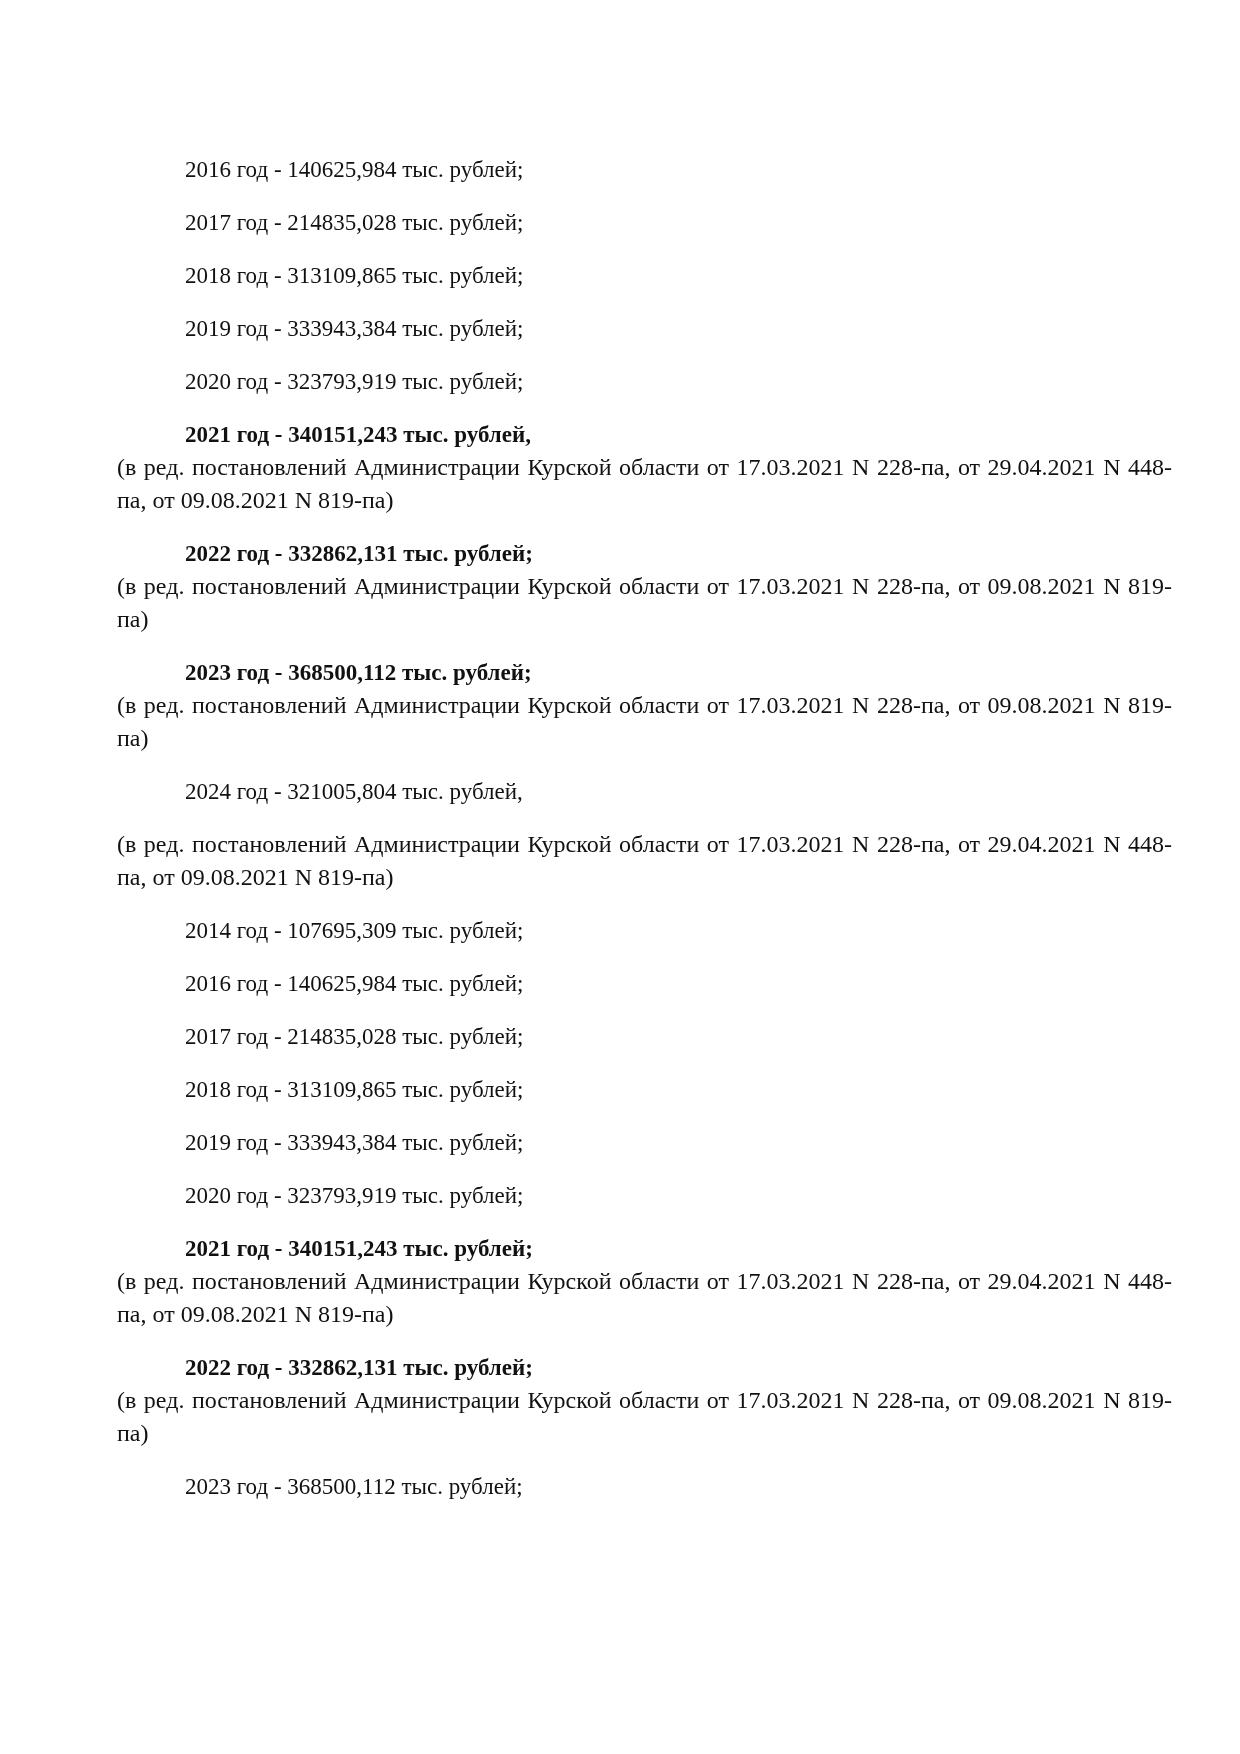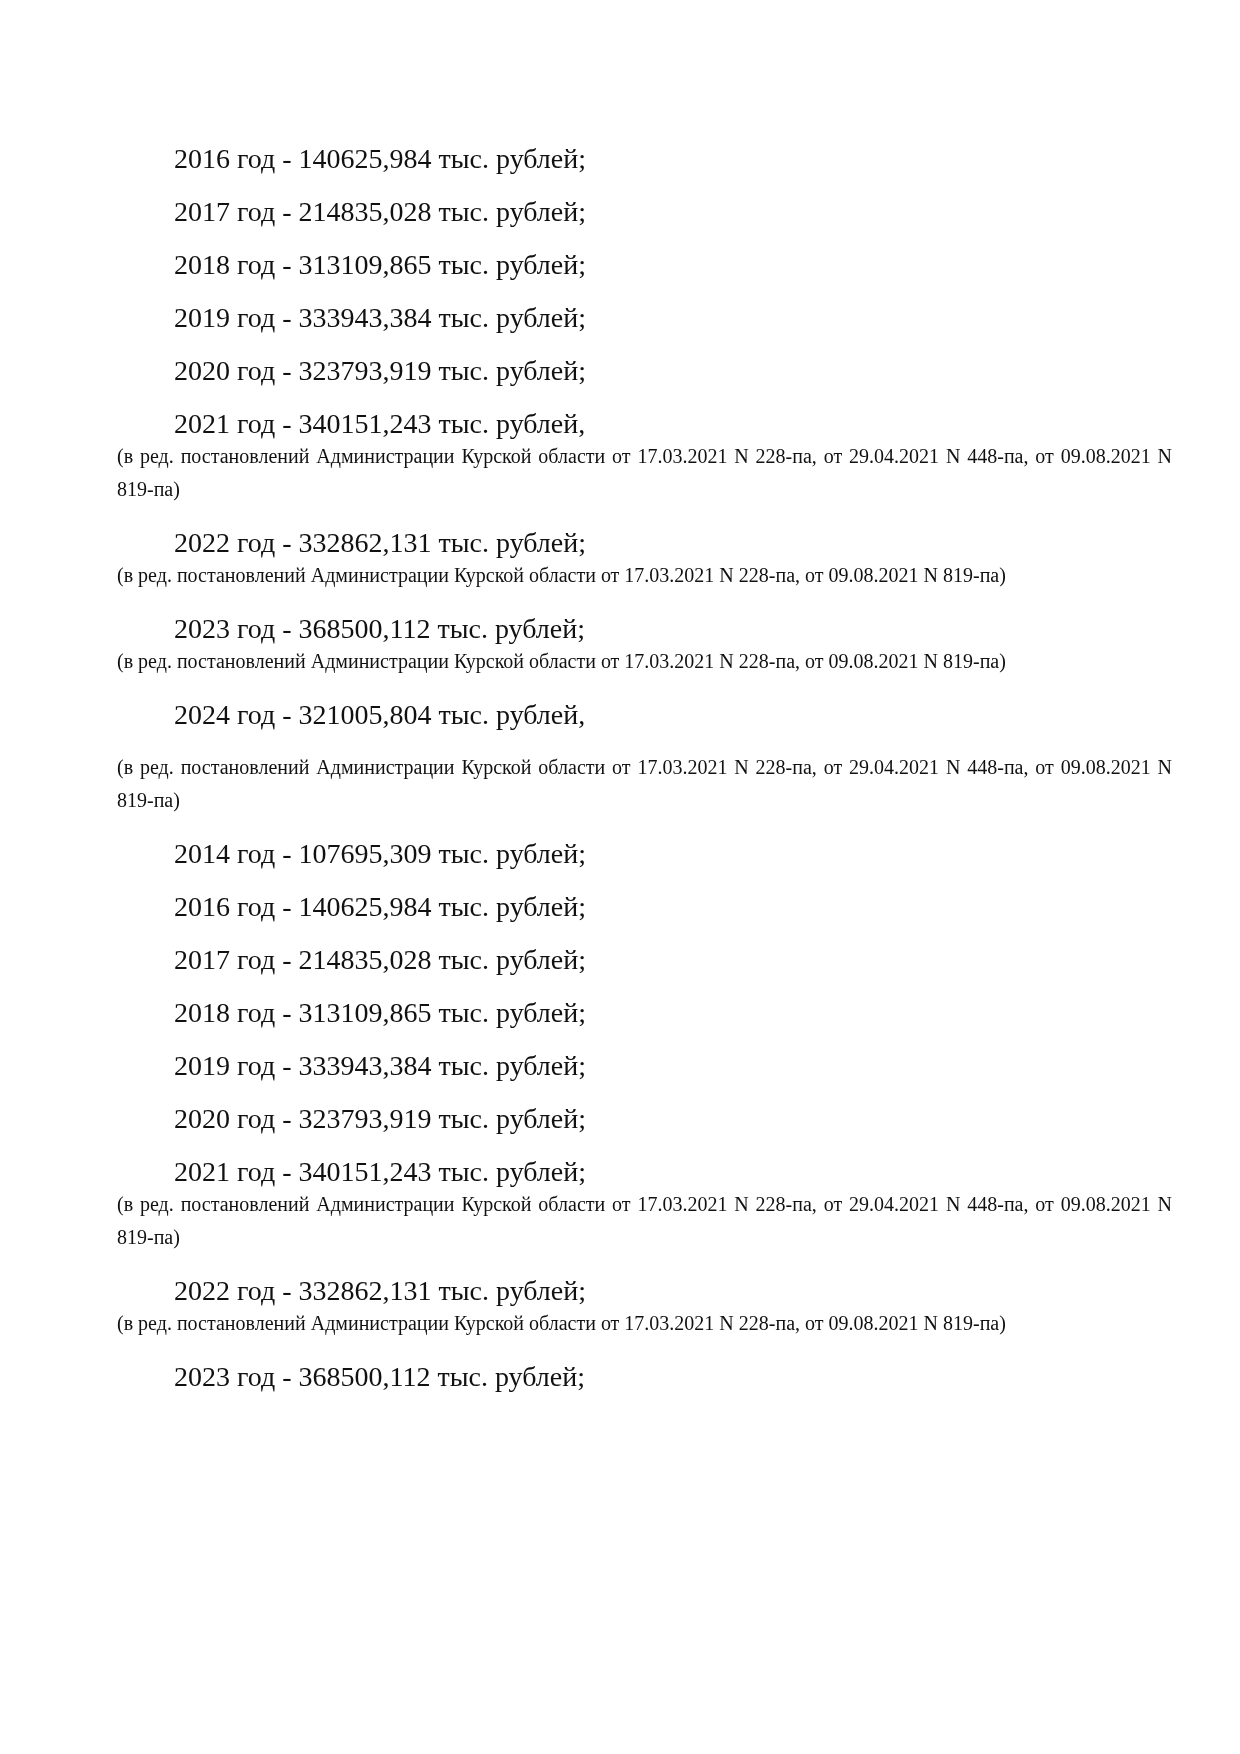--- a/index.html
+++ b/index.html
@@ -15,33 +15,34 @@
       font-family: "Liberation Serif", "DejaVu Serif", serif;
       color: #111111;
     }
     .page {
       position: absolute;
       left: 117px;
       top: 142px;
       width: 1055px;
     }
     .para {
-      font-size: 28px;
+      font-size: 23px;
       line-height: 33px;
-      margin: 0;
+      margin: 11px;
     }
     .item {
       padding-left: 57px;
       margin-bottom: 20px;
     }
     .item.with-note {
       margin-bottom: 0;
+      font-weight: bold;
     }
     .note {
-      font-size: 20px;
+      font-size: 24px;
       line-height: 33px;
       text-align: justify;
       text-align-last: left;
       margin: 0 0 20px 0;
     }
   </style>
 </head>
 <body>
 
 <div class="page">

